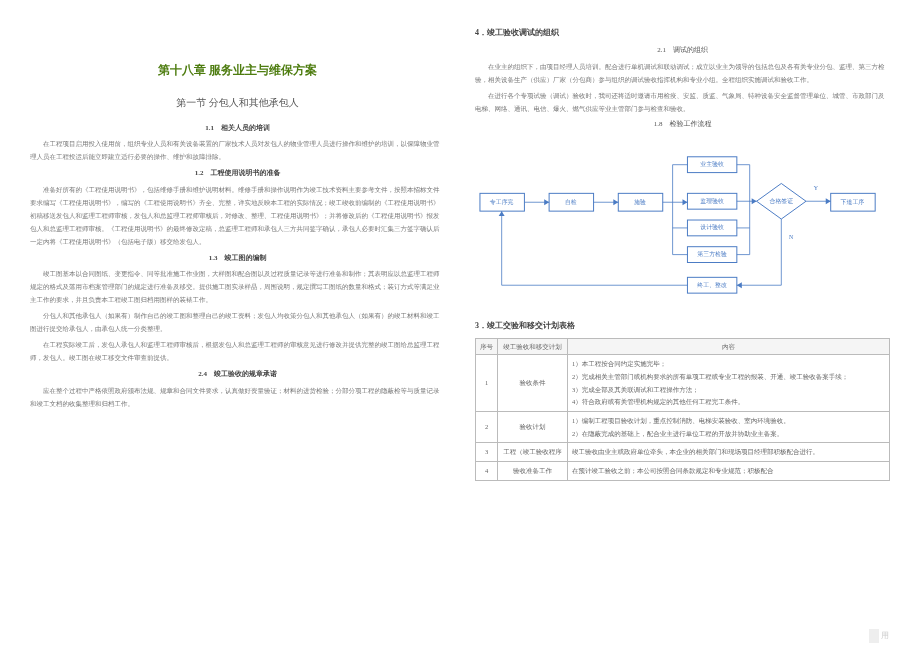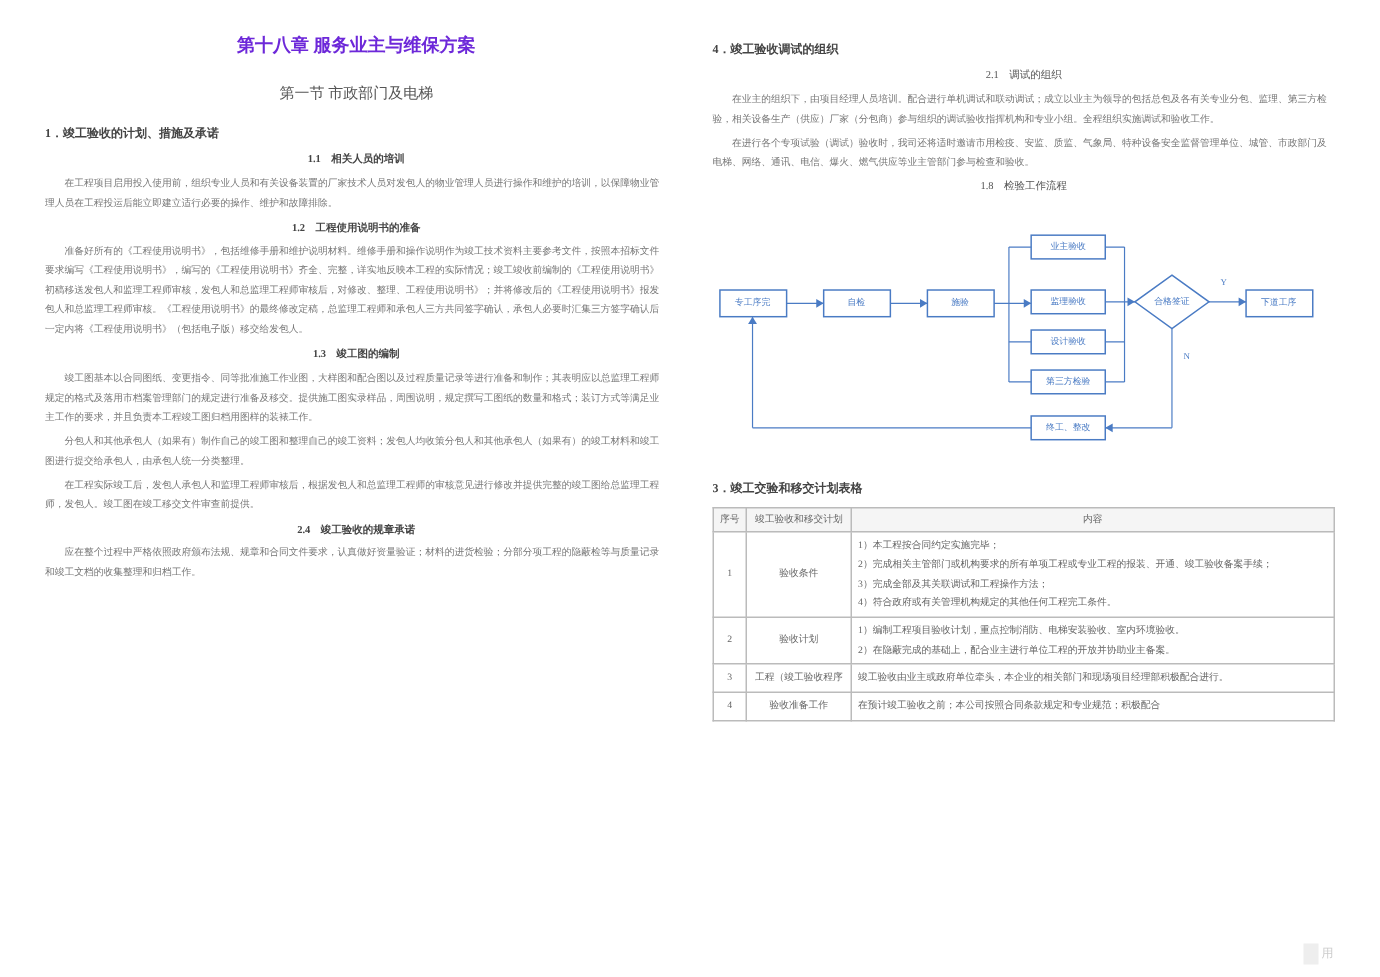--- a/index.html
+++ b/index.html
@@ -8,21 +8,21 @@
       font-size: 7px;
       color: #666;
       background: #fff;
       width: 920px;
       height: 651px;
       padding: 20px 30px;
       line-height: 1.8;
     }
     .cols { display: flex; gap: 30px; }
     .col { flex: 1; }
-    h1 { font-size: 12px; color: #6d28d9; text-align: center; margin-bottom: 12px; font-weight: bold; }
+    h1 { font-size: 12px; color: #4d7c0f; text-align: center; margin-bottom: 12px; font-weight: bold; margin-top: 40px; }
     h2 { font-size: 10px; color: #555; text-align: center; margin-bottom: 10px; font-weight: normal; }
     h3 { font-size: 8px; color: #444; font-weight: bold; margin: 6px 0 4px; }
     h4 { font-size: 7px; color: #444; font-weight: bold; margin: 4px 0 3px; text-align: center; }
     h5 { font-size: 7px; color: #555; font-weight: normal; margin: 3px 0; text-align: center; }
     p { text-indent: 2em; margin-bottom: 3px; color: #777; font-size: 6.5px; line-height: 2; }
     .flowchart { margin: 8px 0; }
     .flowchart svg { width: 100%; height: auto; }
     .fc-box { fill: #fff; stroke: #4a7bc4; stroke-width: 1; }
     .fc-text { font-size: 6px; fill: #4a7bc4; text-anchor: middle; dominant-baseline: middle; font-family: "SimSun"; }
     .fc-line { stroke: #4a7bc4; stroke-width: 0.8; fill: none; }
@@ -34,23 +34,22 @@
     td.name { text-align: center; width: 70px; }
     .item-line { display: flex; align-items: flex-start; margin: 1px 0; }
     .footer-mark { position: absolute; bottom: 8px; right: 30px; font-size: 8px; color: #ccc; letter-spacing: 1px; border-left: 10px solid #eee; padding-left: 2px; }
   </style>
 </head>
 <body>
 
 <div class="cols">
   <div class="col">
     <h1>第十八章 服务业主与维保方案</h1>
-    <h2>第一节 市政部门及电梯</h2>
+    <h2>第一节 分包人和其他承包人</h2>
 
-    <h3>1．竣工验收的计划、措施及承诺</h3>
     <h4>1.1　相关人员的培训</h4>
     <p>在工程项目启用投入使用前，组织专业人员和有关设备装置的厂家技术人员对发包人的物业管理人员进行操作和维护的培训，以保障物业管理人员在工程投运后能立即建立适行必要的操作、维护和故障排除。</p>
     <h4>1.2　工程使用说明书的准备</h4>
     <p>准备好所有的《工程使用说明书》，包括维修手册和维护说明材料。维修手册和操作说明作为竣工技术资料主要参考文件，按照本招标文件要求编写《工程使用说明书》，编写的《工程使用说明书》齐全、完整，详实地反映本工程的实际情况；竣工竣收前编制的《工程使用说明书》初稿移送发包人和监理工程师审核，发包人和总监理工程师审核后，对修改、整理、工程使用说明书》；并将修改后的《工程使用说明书》报发包人和总监理工程师审核。《工程使用说明书》的最终修改定稿，总监理工程师和承包人三方共同签字确认，承包人必要时汇集三方签字确认后一定内将《工程使用说明书》（包括电子版）移交给发包人。</p>
     <h4>1.3　竣工图的编制</h4>
     <p>竣工图基本以合同图纸、变更指令、同等批准施工作业图，大样图和配合图以及过程质量记录等进行准备和制作；其表明应以总监理工程师规定的格式及落用市档案管理部门的规定进行准备及移交。提供施工图实录样品，周围说明，规定撰写工图纸的数量和格式；装订方式等满足业主工作的要求，并且负责本工程竣工图归档用图样的装裱工作。</p>
     <p>分包人和其他承包人（如果有）制作自己的竣工图和整理自己的竣工资料；发包人均收策分包人和其他承包人（如果有）的竣工材料和竣工图进行提交给承包人，由承包人统一分类整理。</p>
     <p>在工程实际竣工后，发包人承包人和监理工程师审核后，根据发包人和总监理工程师的审核意见进行修改并提供完整的竣工图给总监理工程师，发包人。竣工图在竣工移交文件审查前提供。</p>
     <h4>2.4　竣工验收的规章承诺</h4>
     <p>应在整个过程中严格依照政府颁布法规、规章和合同文件要求，认真做好资量验证；材料的进货检验；分部分项工程的隐蔽检等与质量记录和竣工文档的收集整理和归档工作。</p>

